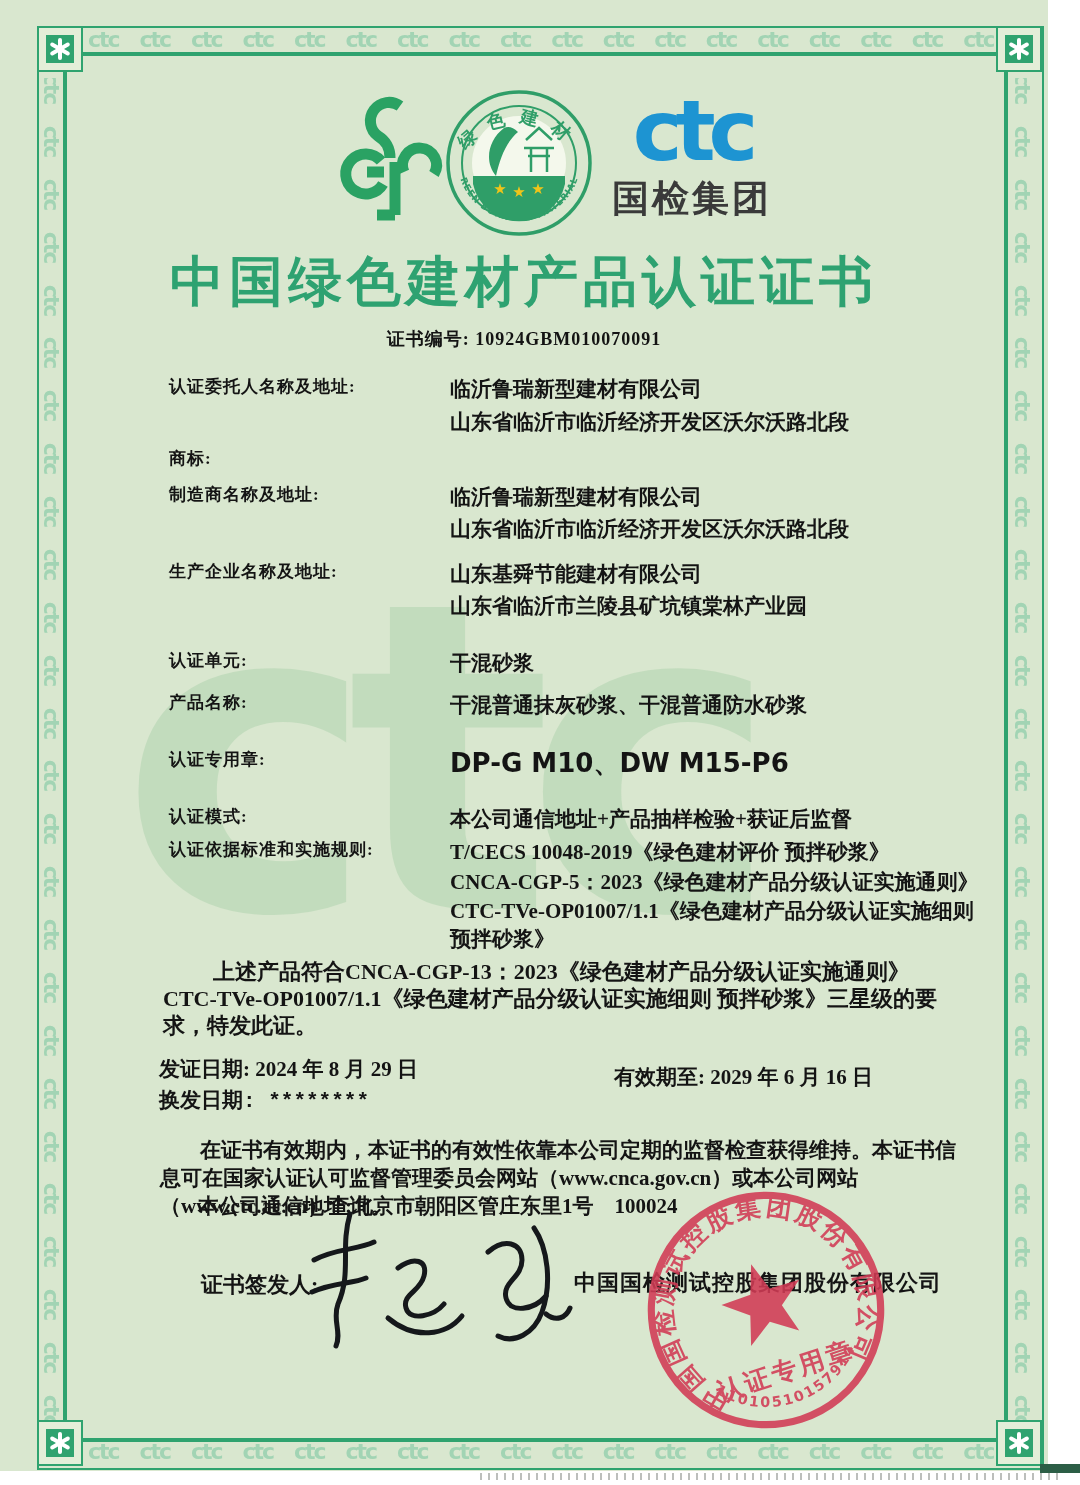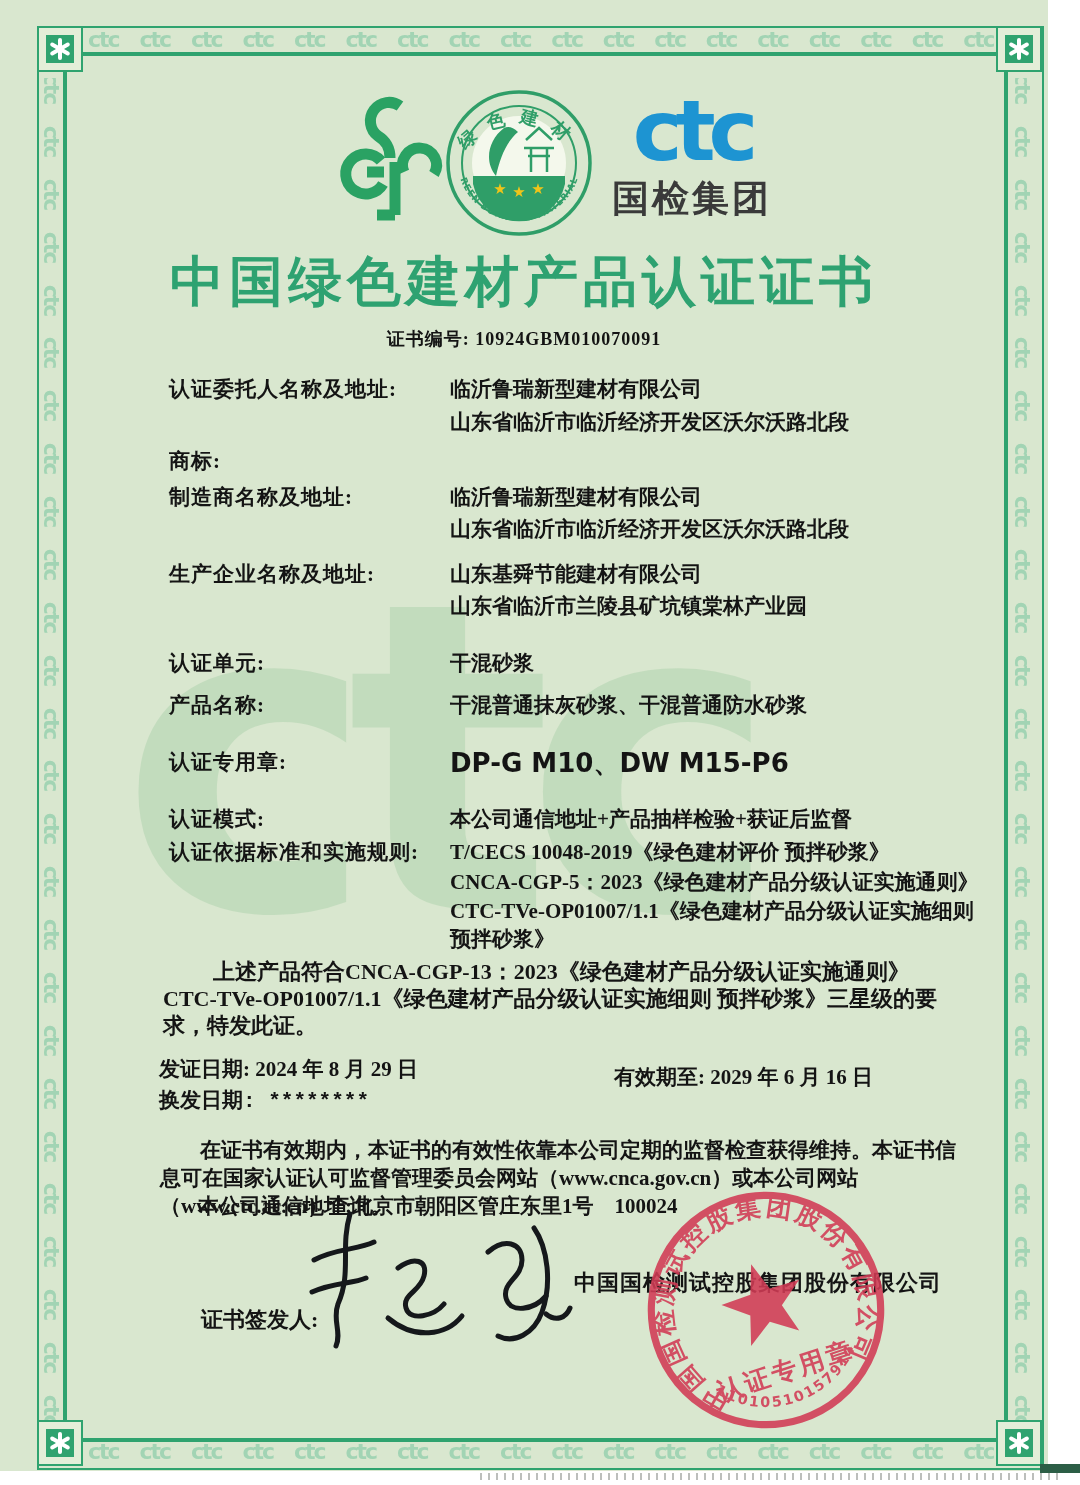--- a/index.html
+++ b/index.html
@@ -28,28 +28,28 @@
   .wm{left:120px;top:545px;font-family:"DejaVu Sans",sans-serif;font-weight:bold;
       font-size:430px;line-height:430px;letter-spacing:-28px;color:rgba(144,196,150,0.30);}
   
   .title{left:0;top:246px;width:1048px;text-align:center;font-size:54px;font-weight:bold;
          color:#2ea271;letter-spacing:5px;}
   .certno{left:0;top:327px;width:1048px;text-align:center;font-size:18px;font-weight:bold;letter-spacing:1px;}
   .ctc-word{font-family:"DejaVu Sans",sans-serif;font-weight:bold;font-size:84px;line-height:70px;
             color:#1d94d2;letter-spacing:-7px;}
   .ctc-sub{font-family:"DejaVu Sans",sans-serif;font-weight:bold;font-size:37px;color:#3a3a3a;letter-spacing:3px;margin-top:8px;}
   
-  .lbl{font-size:21px;font-weight:bold;letter-spacing:1px;white-space:nowrap;}
+  .lbl{font-size:17px;font-weight:bold;letter-spacing:1px;white-space:nowrap;}
   .val{font-size:21px;font-weight:bold;white-space:nowrap;}
   .code{font-family:"DejaVu Sans",sans-serif;font-size:21px;letter-spacing:0px;}
   .para{font-size:22px;font-weight:bold;line-height:27px;}
   .row-lbl{left:169px;}
   .row-val{left:450px;}
   
-  .signer-lbl{left:201px;top:1270px;font-size:22px;font-weight:bold;margin-top:35px;}
+  .signer-lbl{left:201px;top:1270px;font-size:22px;font-weight:bold;}
   .signer-co{left:574px;top:1268px;font-size:22px;font-weight:bold;letter-spacing:1px;white-space:nowrap;}
   .artifact-dark{left:1040px;top:1464px;width:40px;height:9px;background:#2c5e46;}
   .artifact-cut{left:480px;top:1473px;width:580px;height:7px;opacity:.45;
     background:repeating-linear-gradient(90deg,#6a706a 0 2px,transparent 2px 8px);}
 </style>
 </head>
 <body>
 
 <div id="stage">
 

